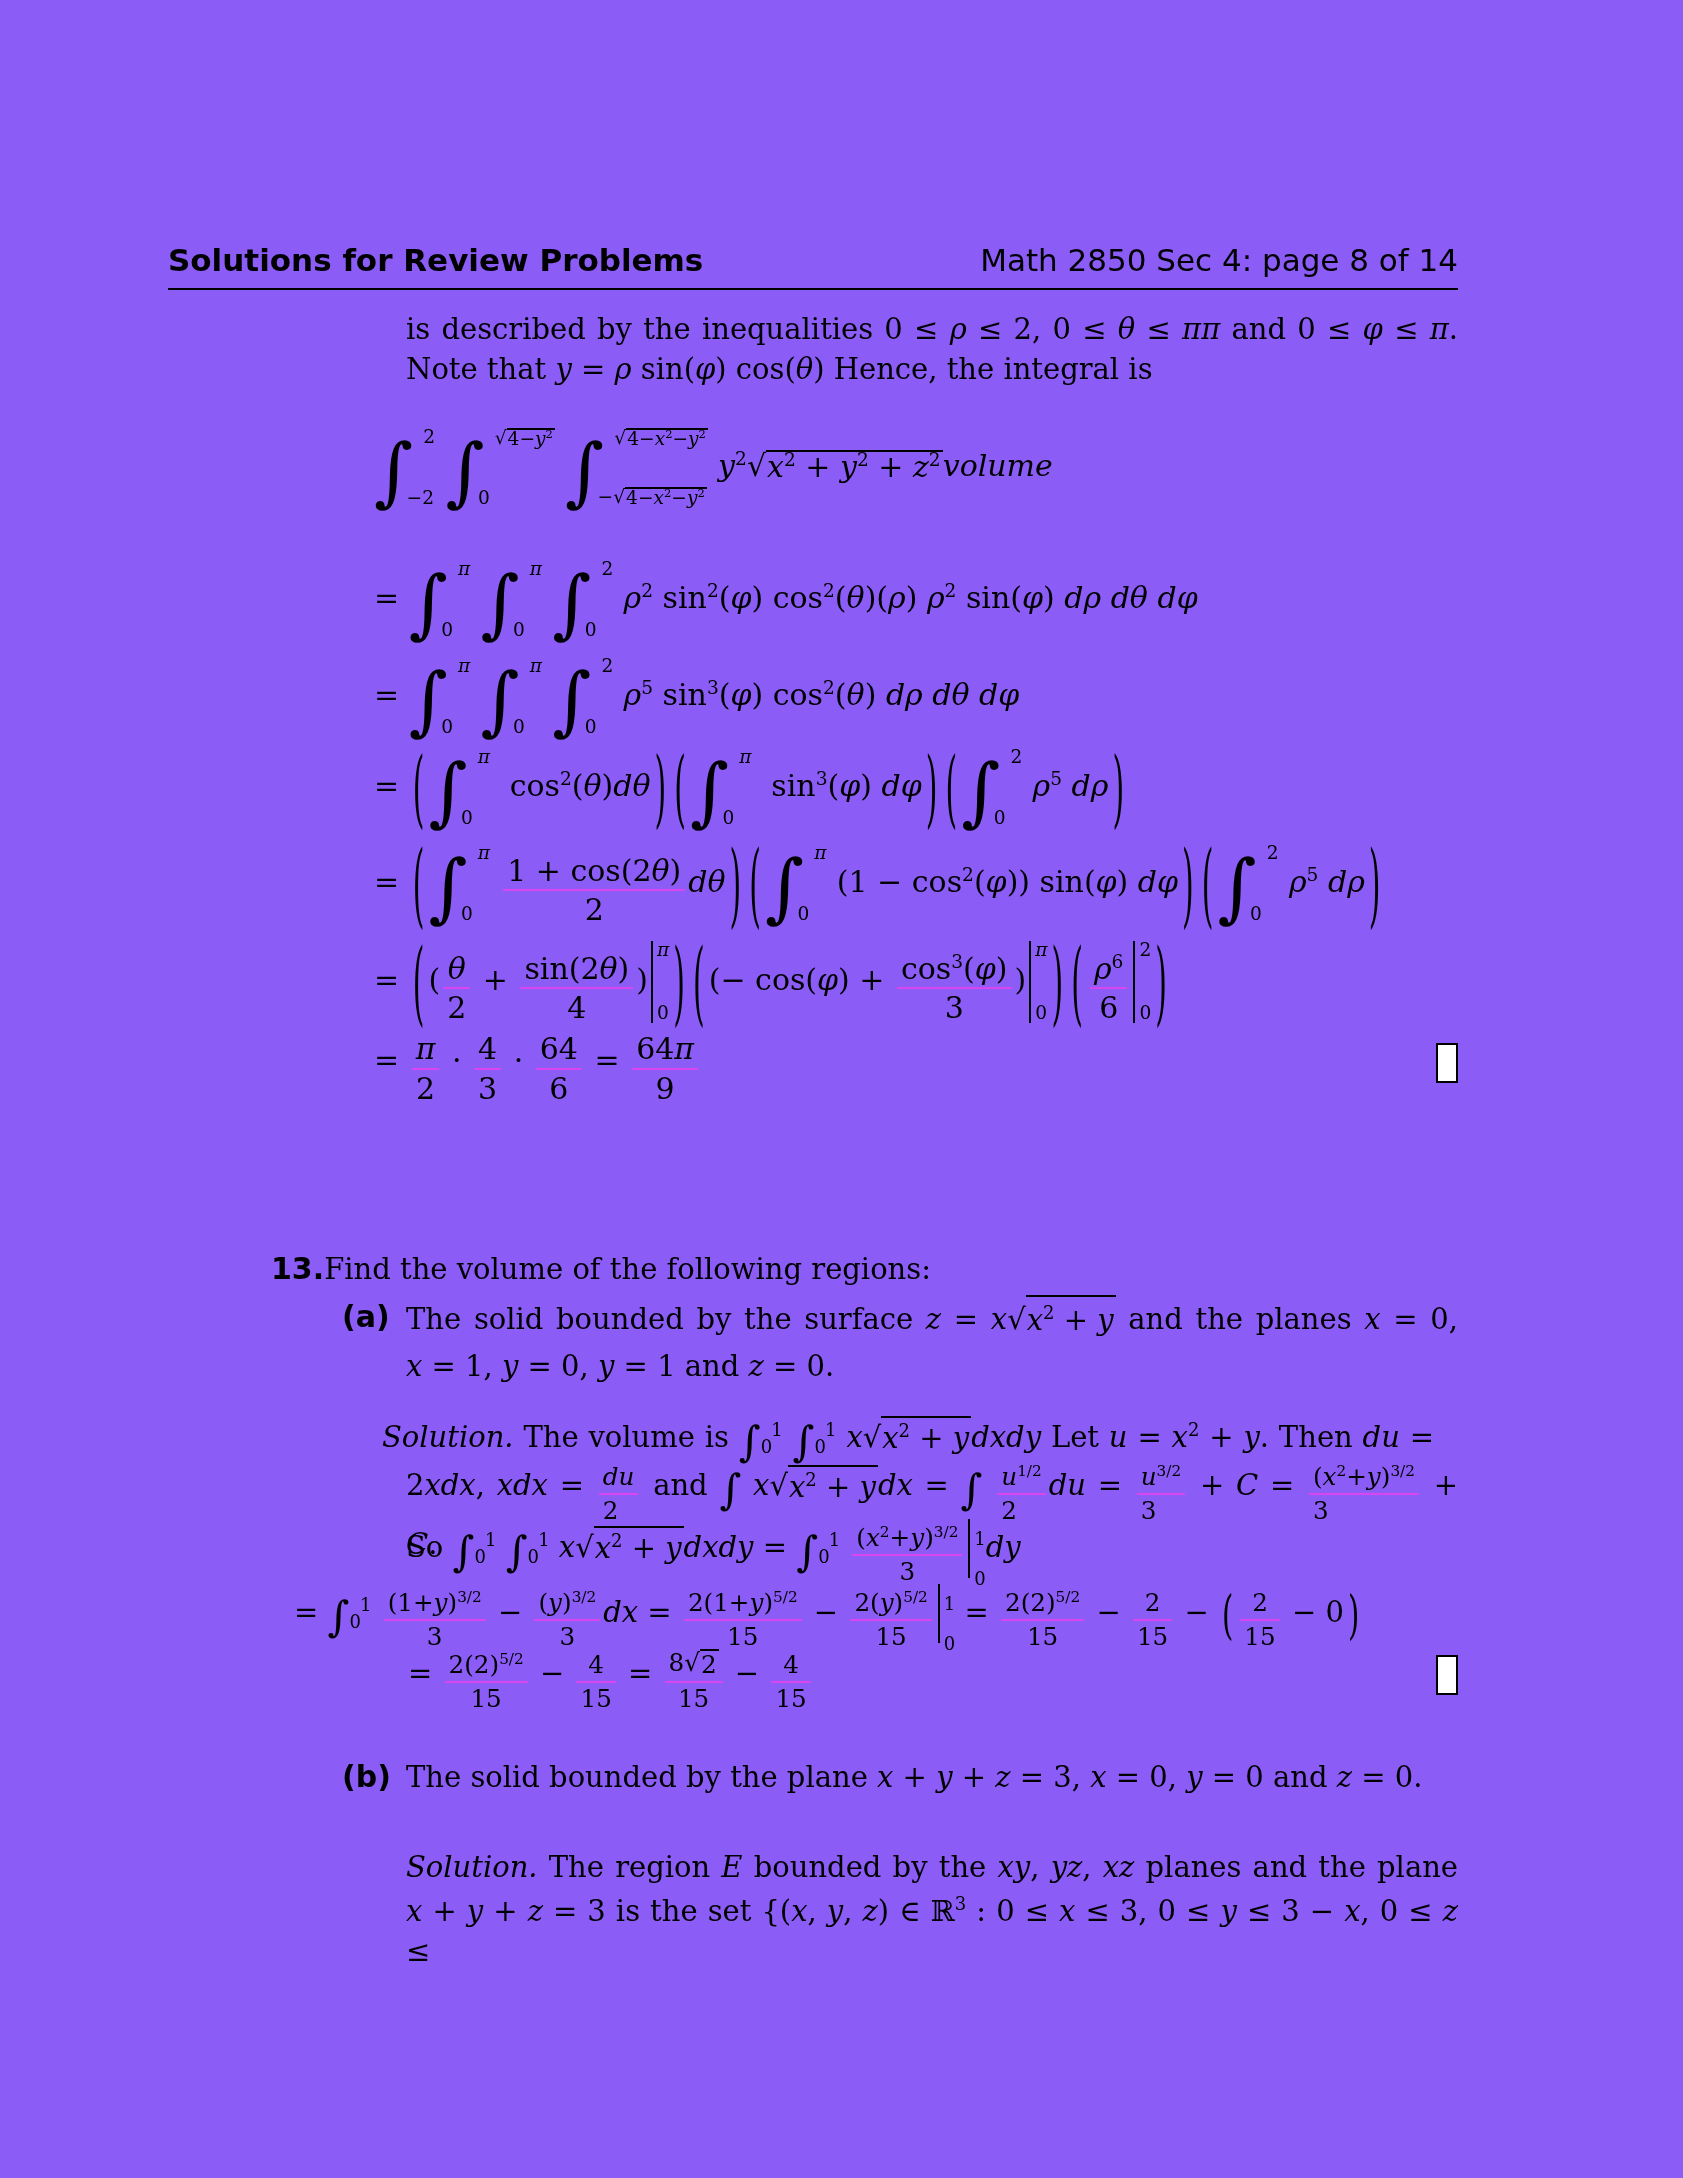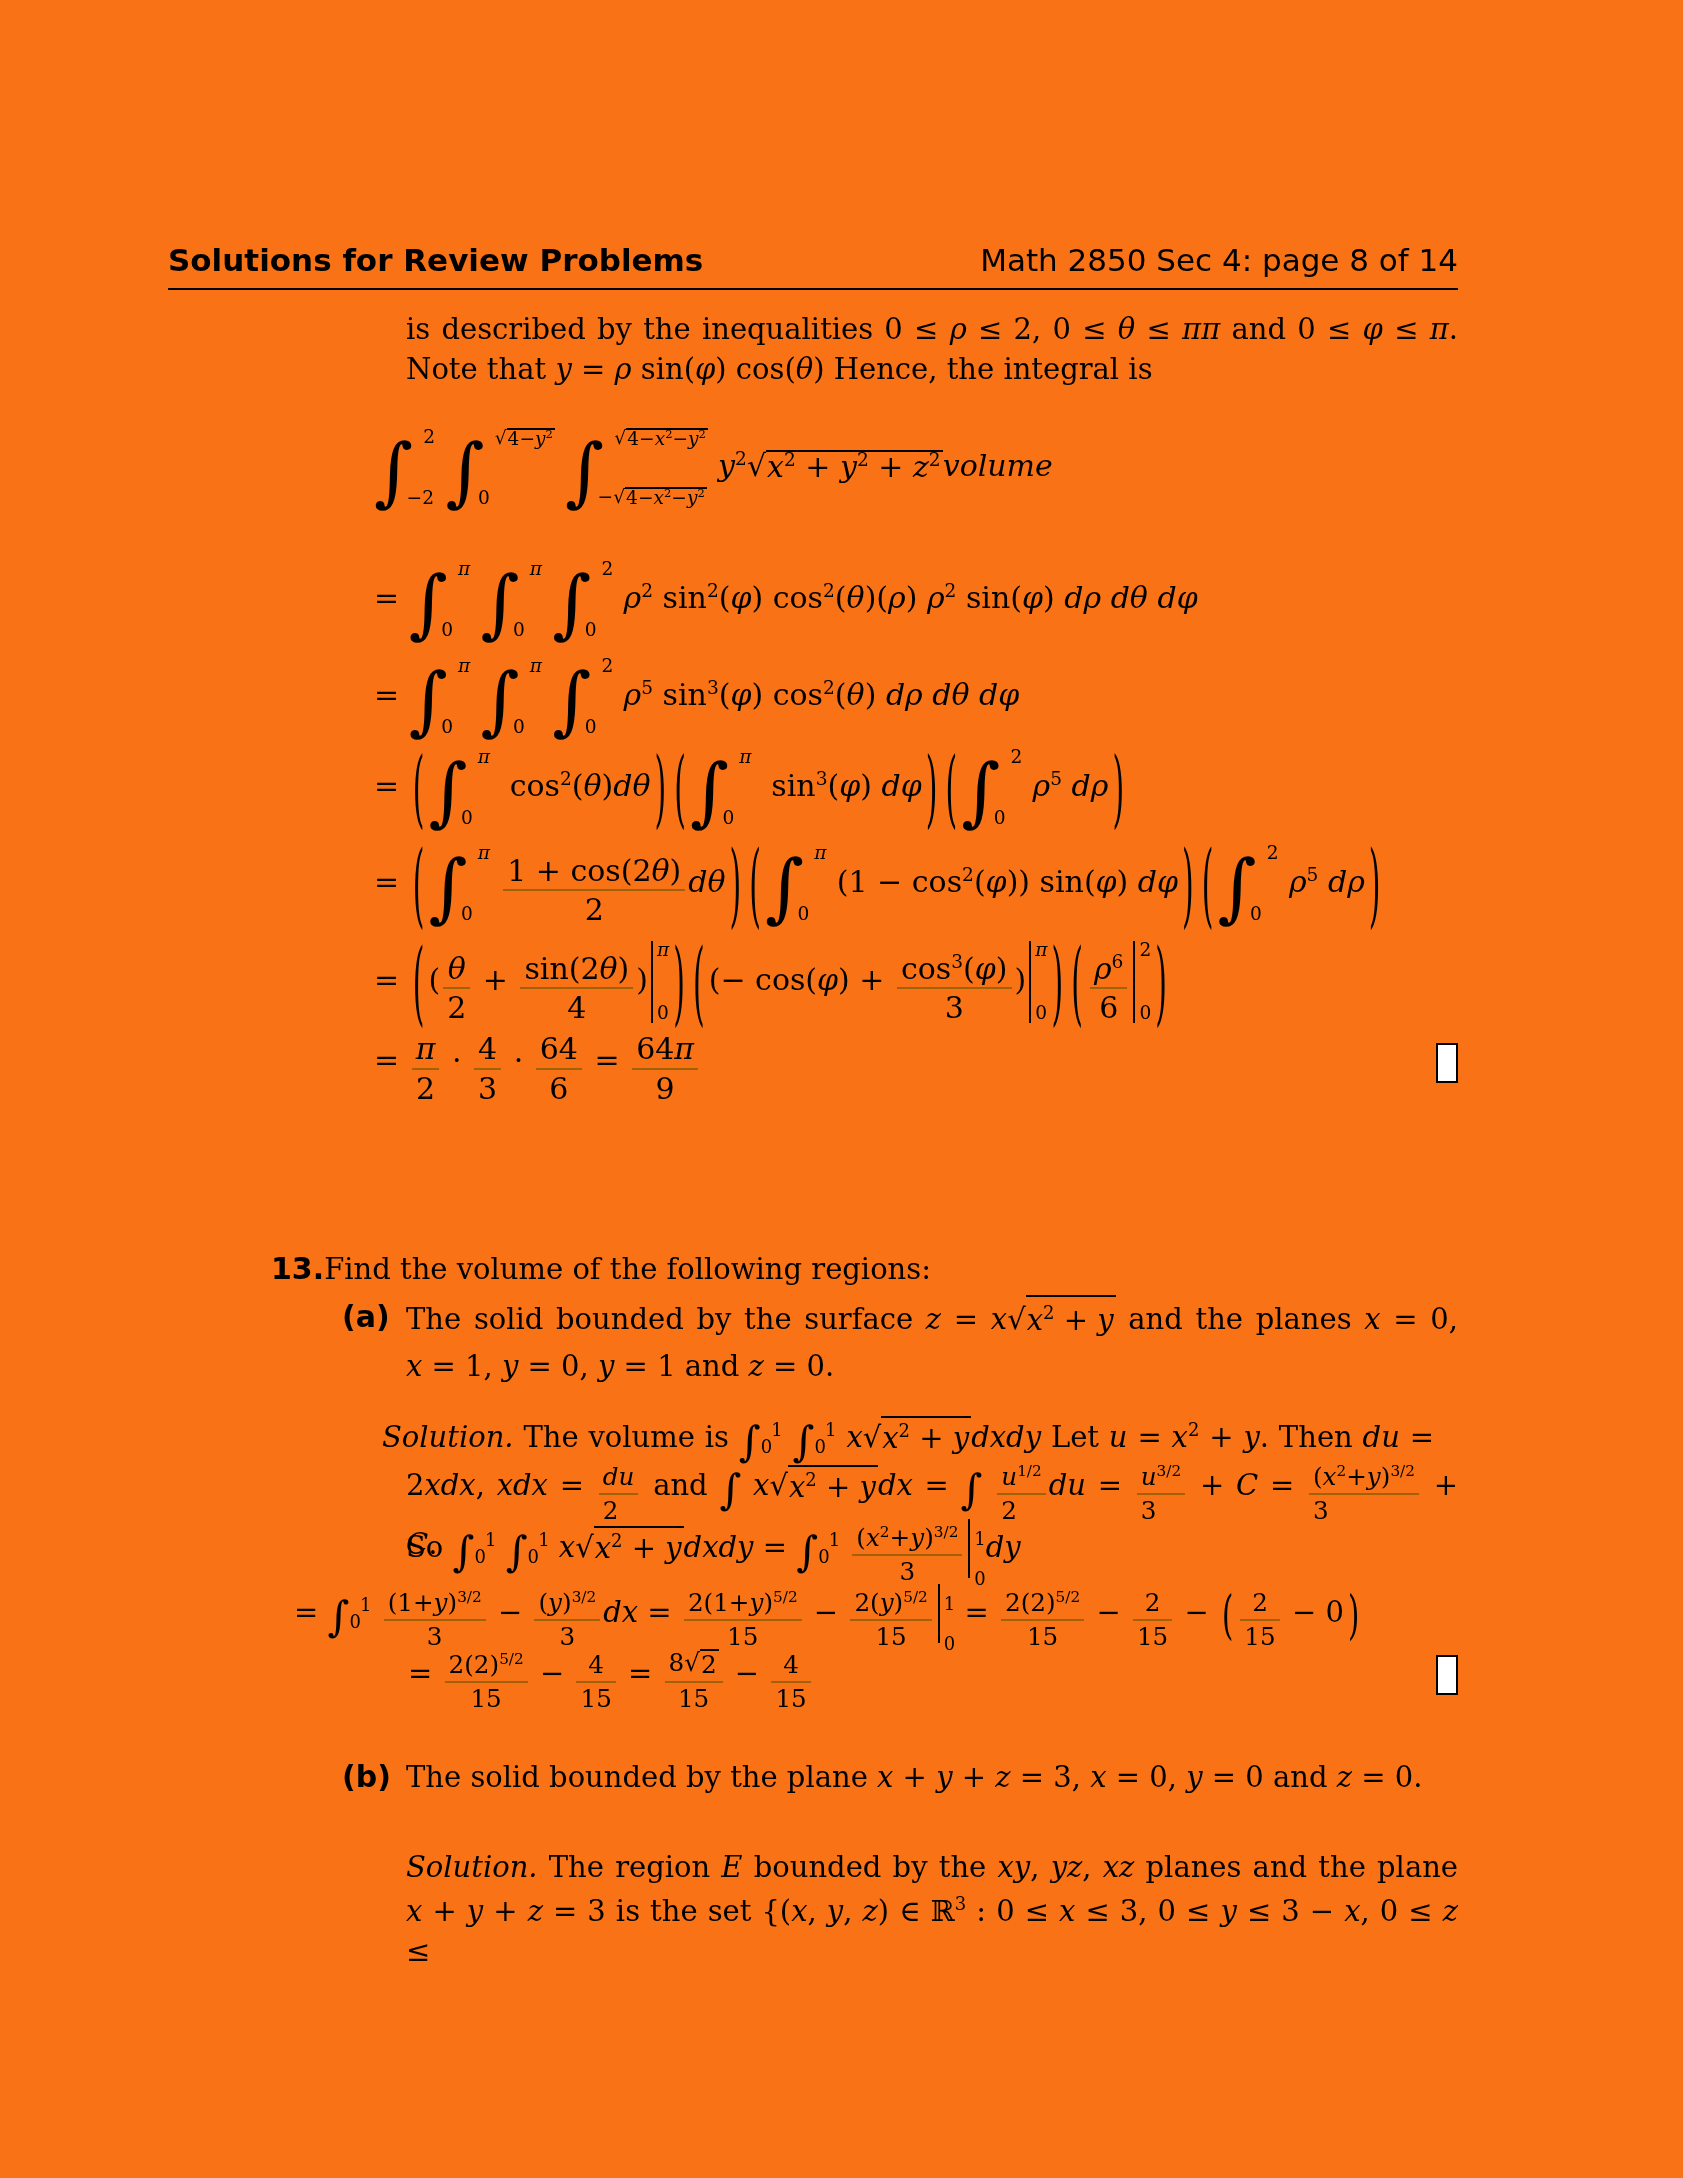--- a/index.html
+++ b/index.html
@@ -1,18 +1,18 @@
 <!DOCTYPE html>
 <html><head>
 <meta charset="utf-8">
 <style>
   * { margin:0; padding:0; box-sizing:border-box; }
   html,body { background:#fff; }
   body { width:1683px; height:2178px; position:relative; }
-  .page { position:relative; width:1683px; height:2178px; background:#f97316; color:#000;
+  .page { position:relative; width:1683px; height:2178px; background:#8b5cf6; color:#000;
           font-family:"DejaVu Serif", serif; overflow:hidden; }
   .abs { position:absolute; }
 
   
   .hdr { left:168px; top:242px; width:1290px; display:flex; justify-content:space-between;
          align-items:flex-end; padding-bottom:10px; border-bottom:2.5px solid #000;
          font-family:"DejaVu Sans", sans-serif; font-size:31px; }
   .hdr .hl { font-weight:bold; }
   .hdr .hr { font-weight:normal; }
 
@@ -22,21 +22,21 @@
   .jl { text-align:justify; text-align-last:justify; }
   i { font-style:italic; }
 
   
   .eq { font-size:30px; white-space:nowrap; line-height:1; }
   sup { font-size:0.62em; vertical-align:super; line-height:0; }
   sub { font-size:0.62em; vertical-align:sub; line-height:0; margin-right:-0.05em; }
 
   
   f { display:inline-block; vertical-align:-0.95em; text-align:center; margin:0 3px; line-height:1.12; }
-  f fn { display:block; border-bottom:2px solid #a16207; padding:0 4px 2px; }
+  f fn { display:block; border-bottom:2px solid #d946ef; padding:0 4px 2px; }
   f fd { display:block; padding:2px 4px 0; }
   .txt f { font-size:0.85em; }
 
   
   ii { font-style:normal; font-size:2.5em; line-height:1; vertical-align:-0.28em; display:inline-block; }
   gi { font-style:normal; font-size:1.45em; line-height:1; vertical-align:-0.22em; display:inline-block; }
   lm { display:inline-flex; flex-direction:column; justify-content:space-between; height:4.3em;
        font-size:0.62em; vertical-align:middle; margin:0 0.55em 0 -0.35em; font-style:normal; }
   lm lt { display:block; margin-left:0.9em; }
   lm lb { display:block; }

